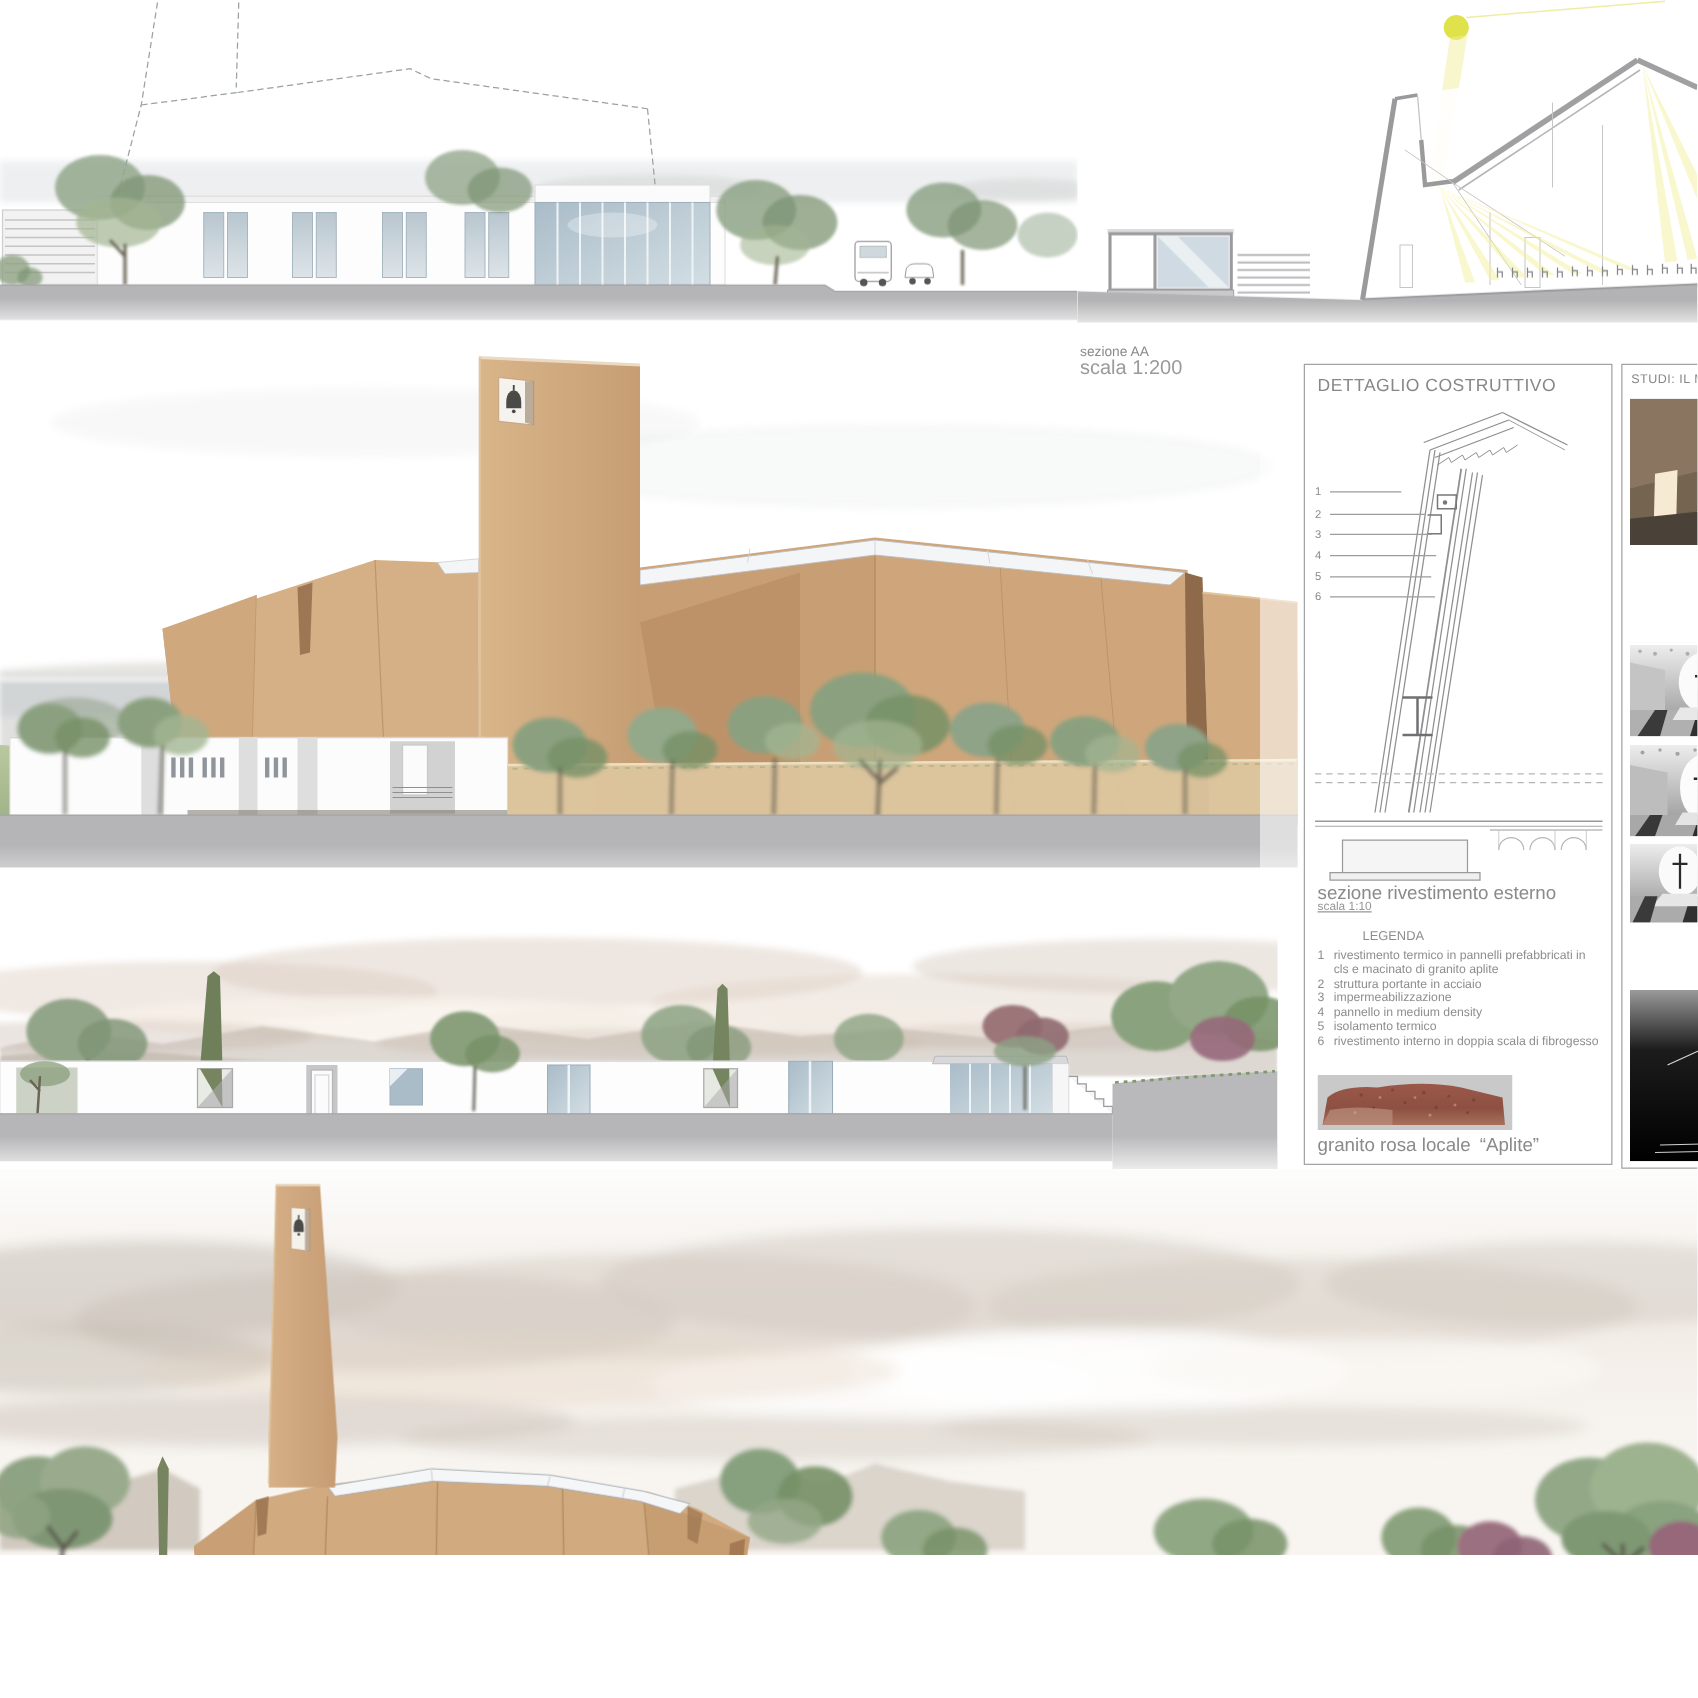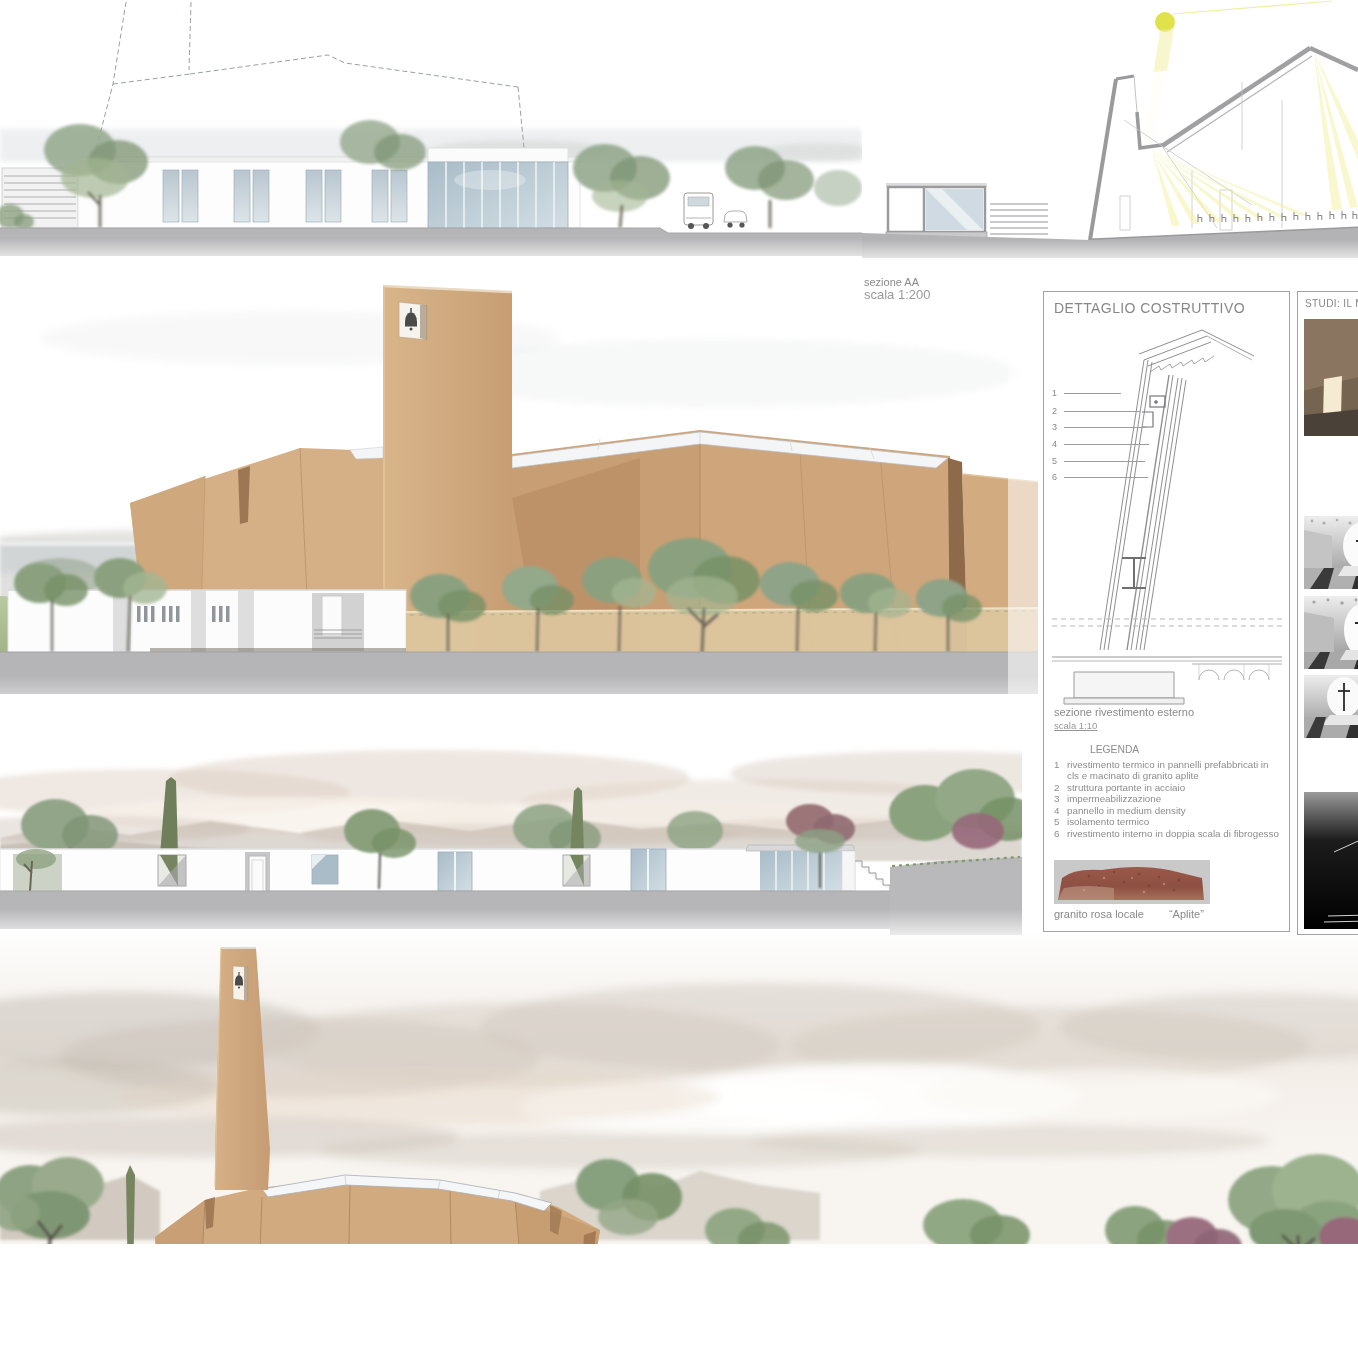--- a/index.html
+++ b/index.html
@@ -4,30 +4,30 @@
 <style>
   html,body{margin:0;padding:0;background:#fff;}
   #board{position:relative;width:1358px;height:1244px;background:#fff;overflow:hidden;
          font-family:"Liberation Sans",sans-serif;}
   .abs{position:absolute;}
   .panel{position:absolute;background:#fff;border:1px solid #a3a3a3;box-sizing:border-box;}
   .ptitle{position:absolute;color:#878787;font-size:14px;letter-spacing:.4px;white-space:nowrap;}
   .callout{position:absolute;display:flex;align-items:center;color:#8a8a8a;font-size:9px;}
   .callout .num{width:10px;}
   .callout .leader{height:0;border-top:1px solid #9c9c9e;margin-left:2px;}
-  .cap1{position:absolute;color:#8a8a8a;font-size:11px;}
+  .cap1{position:absolute;color:#8a8a8a;font-size:15px;}
   .cap2{position:absolute;color:#979797;font-size:9.5px;text-decoration:underline;}
   .legend{position:absolute;color:#8d8d8d;font-size:9.8px;line-height:11.5px;}
   .legend .ltitle{margin-bottom:3px;font-size:10.3px;padding-left:36px;}
   .lrow{display:flex;}
   .lrow .lnum{width:13px;flex:none;}
   .lrow .ltext{flex:1;}
   .slabel{position:absolute;left:864px;top:276px;}
   .slabel .l1{color:#8a8a8a;font-size:11px;line-height:13px;}
-  .slabel .l2{color:#9a9a9a;font-size:13px;line-height:12px;}
+  .slabel .l2{color:#9a9a9a;font-size:16px;line-height:12px;}
   svg{display:block;}
 </style>
 </head>
 <body>
 
 <div id="board">
 
   <svg class="abs" style="left:0;top:0" width="862" height="268" viewBox="0 0 862 268">
     <defs>
       <linearGradient id="glassA" x1="0" y1="0" x2="0" y2="1">
@@ -861,21 +861,21 @@
       <g fill="#d4a28e" opacity="0.6">
         <circle cx="50" cy="18" r="1.2"></circle>
           <circle cx="78" cy="18" r="1.1"></circle>
           <circle cx="110" cy="24" r="1.2"></circle>
         <circle cx="30" cy="30" r="1.2"></circle>
           <circle cx="90" cy="32" r="1.3"></circle>
       </g>
     </svg>
     <div class="cap1" style="left:10px;top:616px">
       <span>granito rosa locale</span>
-      <span style="margin-left:22px">“Aplite”</span>
+      <span style="margin-left:3px">“Aplite”</span>
     </div>
   </div>
 
   <div class="panel" style="left:1297px;top:291px;width:130px;height:644px">
     <div class="ptitle" style="left:7px;top:6px;font-size:10px">STUDI: IL MO</div>
 
     <svg class="abs" style="left:6px;top:27px" width="118" height="117" viewBox="0 0 118 117">
       <rect x="0" y="0" width="118" height="117" fill="#6e5f4e"></rect>
       <polygon points="0,0 118,0 118,42 0,72" fill="#8a7660"></polygon>
       <polygon points="0,72 118,42 118,82 0,96" fill="#75644f"></polygon>

